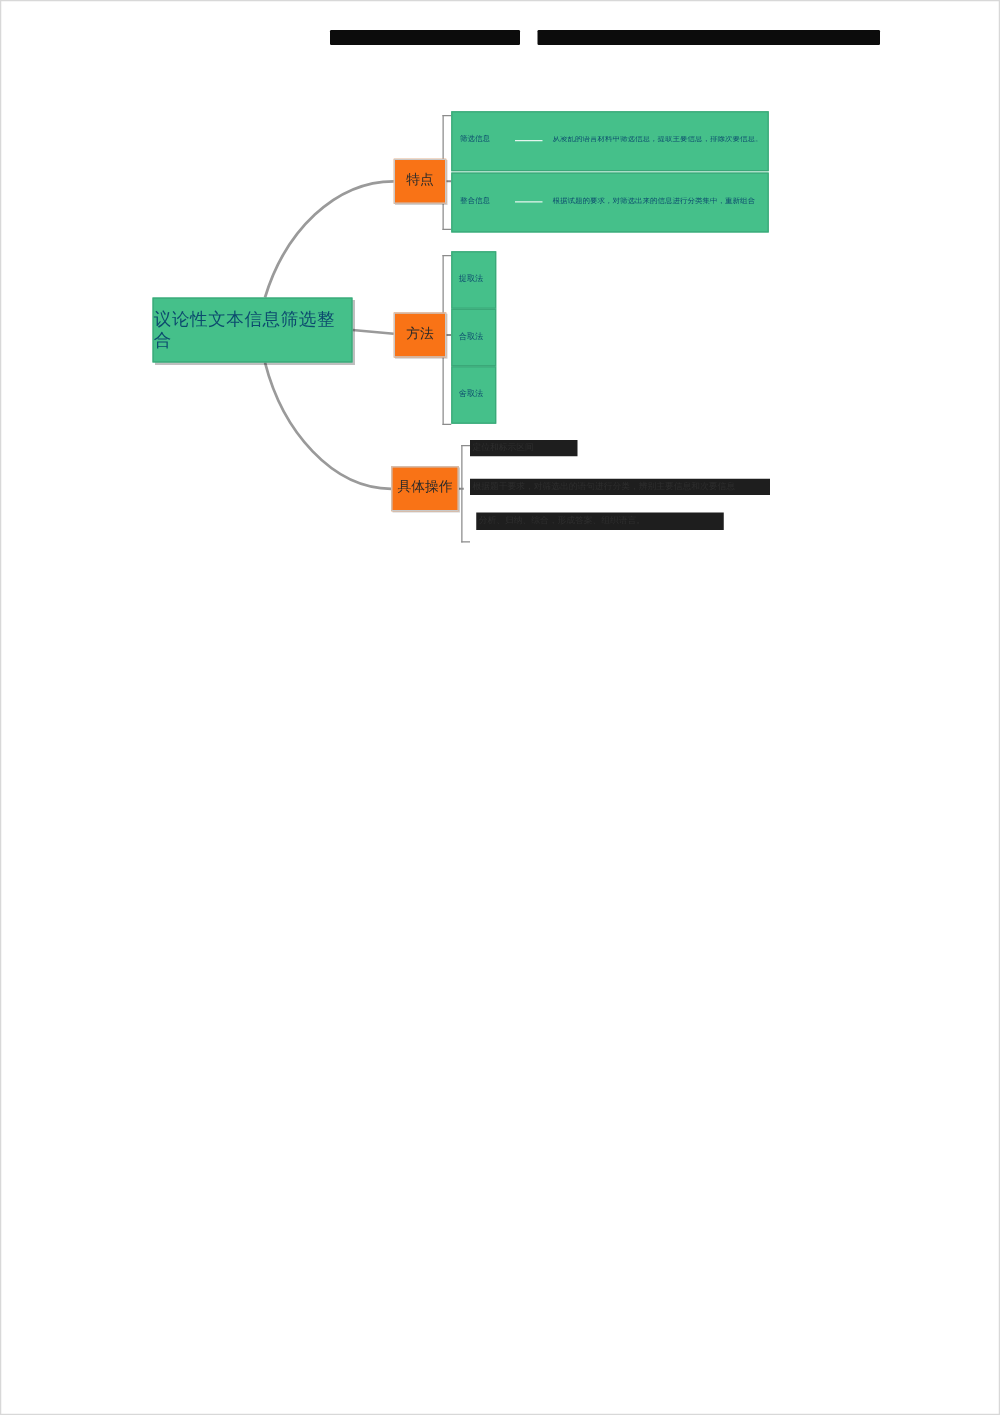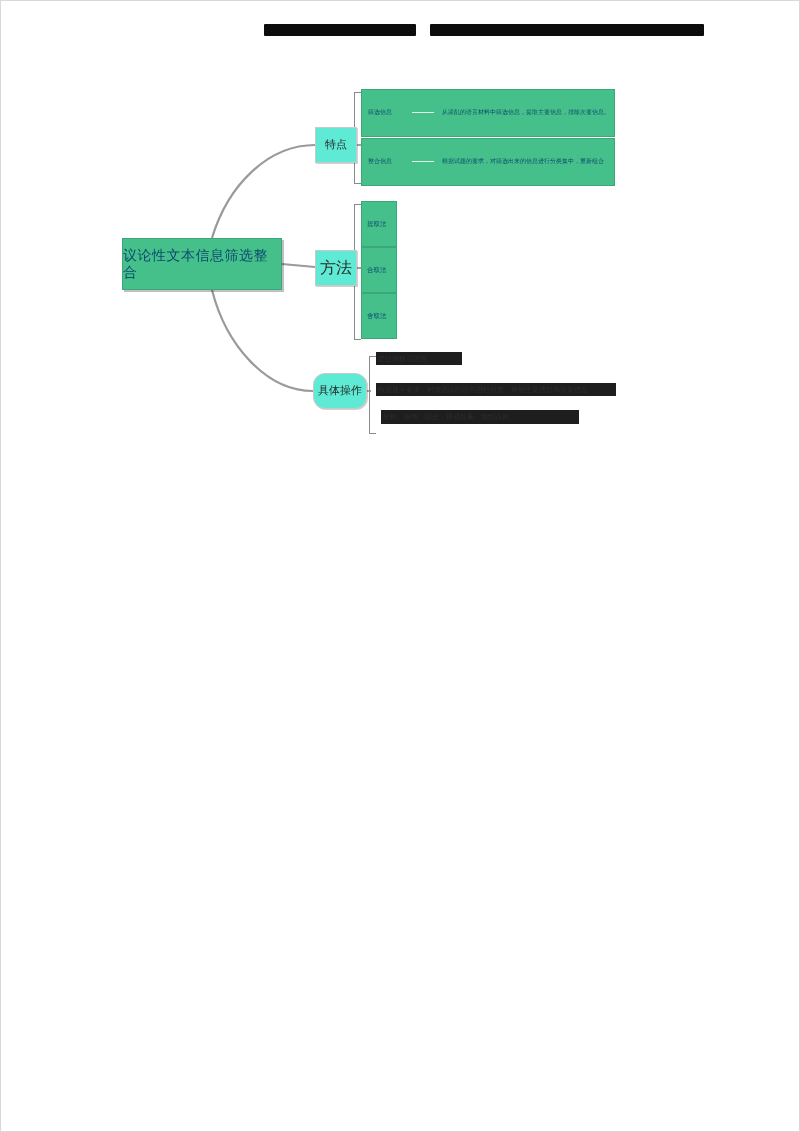--- a/index.html
+++ b/index.html
@@ -67,41 +67,41 @@
 
   
   .n-green {
     background: #45c08a;
     border: 1px solid #3aa878;
     color: #0c4a6e;
   }
 
   
   .n-white {
-    background: #5eead4;
+    background: #f97316;
     border: 1px solid #c9c9c9;
     color: #2a2a2a;
     justify-content: center;
     box-shadow: 1px 1px 0 rgba(0,0,0,.18);
   }
 
   
   #node-root {
     left: 122px; top: 238px;
     width: 160px; height: 52px;
     justify-content: center;
     font-size: 14px;
     letter-spacing: .5px;
     box-shadow: 2px 2px 0 rgba(0,0,0,.25);
   }
 
   
   #node-l1-characteristics { left: 315px; top: 127px; width: 42px; height: 36px; font-size: 11px; }
-  #node-l1-methods         { left: 315px; top: 250px; width: 42px; height: 36px; font-size: 16px; }
-  #node-l1-operations      { left: 313px; top: 373px; width: 54px; height: 36px; font-size: 11px; border-radius: 12px; }
+  #node-l1-methods         { left: 315px; top: 250px; width: 42px; height: 36px; font-size: 11px; }
+  #node-l1-operations      { left: 313px; top: 373px; width: 54px; height: 36px; font-size: 11px; }
 
   
   #node-filter-info, #node-integrate-info {
     left: 361px;
     width: 254px;
     height: 48px;
     padding: 0 6px;
     font-size: 6px;
     white-space: nowrap;
     overflow: hidden;

